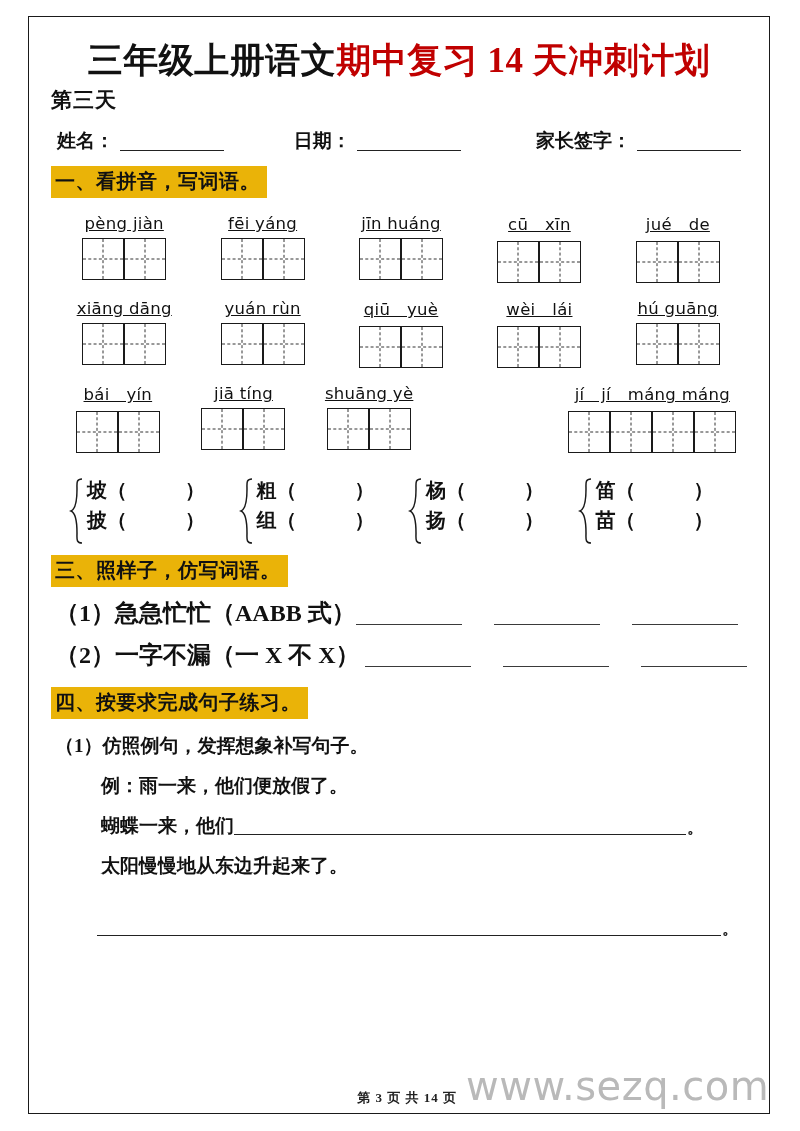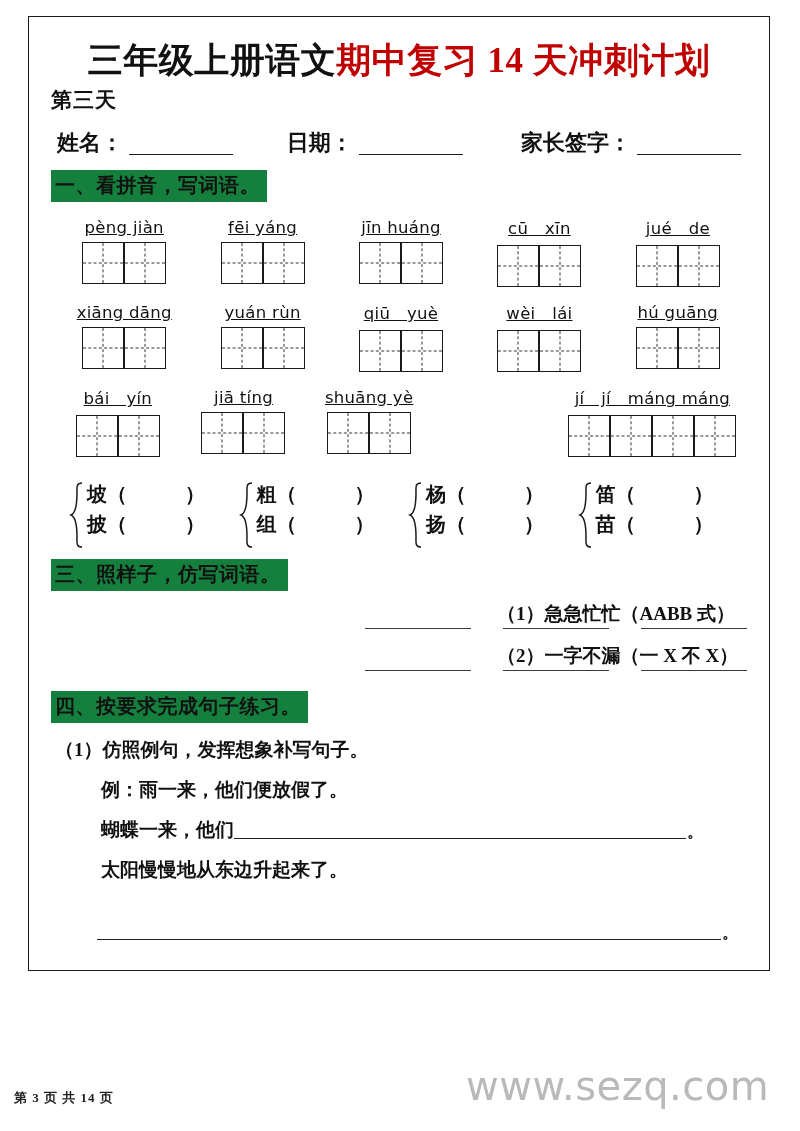--- a/index.html
+++ b/index.html
@@ -2,48 +2,48 @@
 <html><head>
 <meta charset="utf-8">
 <style>
   html,body{margin:0;padding:0;background:#ffffff;}
   body{
     width:800px;height:1131px;position:relative;overflow:hidden;
     font-family:"Liberation Serif","DejaVu Serif",serif;
     color:#111;
   }
   .page{
-    position:absolute;left:28px;top:16px;width:742px;height:955px;
+    position:absolute;left:28px;top:16px;width:742px;height:1098px;
     border:1.5px solid #1a1a1a;box-sizing:border-box;background:#fff;
   }
   .inner{position:absolute;left:0;top:0;right:0;bottom:0;padding:16px 22px;box-sizing:border-box;}
 
   
   .title{
     text-align:center;font-size:35px;font-weight:bold;line-height:1.12;
     letter-spacing:.5px;white-space:nowrap;margin-top:8px;
   }
   .title .t-blk{color:#111;}
   .title .t-red{color:#c00000;}
   .subtitle{text-align:left;font-size:21px;font-weight:bold;margin-top:6px;letter-spacing:1px;}
 
   
   .meta{
     display:flex;align-items:flex-end;margin-top:14px;font-size:19px;font-weight:bold;
     padding:0 6px;
   }
   .meta .field{display:flex;align-items:flex-end;white-space:nowrap;}
-  .meta .lbl{font-size:22px;}
+  .meta .lbl{font-size:19px;}
   .meta .rule{display:inline-block;width:104px;border-bottom:1.6px solid #222;height:1px;margin-left:6px;margin-bottom:3px;}
   .meta .sp1{width:74px;}
   .meta .sp2{width:80px;}
 
   
   .sec-h{
-    display:inline-block;background:#15803d;font-size:20px;font-weight:bold;
+    display:inline-block;background:#eab308;font-size:20px;font-weight:bold;
     padding:2px 7px 3px 4px;letter-spacing:.5px;
   }
   .sec-wrap{margin-top:12px;}
 
   
   .py-row{display:flex;margin-top:16px;padding-left:4px;text-decoration:underline;}
   .py-cellgrp{width:146px;display:flex;flex-direction:column;align-items:center;}
   .py-cellgrp.wide{width:220px;}
   .py-cellgrp.empty{width:146px;}
   .py-text{
@@ -70,21 +70,21 @@
   .brace-row{display:flex;margin-top:6px;padding-left:18px;}
   .brace-grp{width:174px;display:flex;align-items:stretch;}
   .brace{
     width:16px;position:relative;margin-right:2px;
   }
   .brace svg{position:absolute;left:0;top:4px;}
   .brace-items{display:flex;flex-direction:column;justify-content:space-between;padding:2px 0 2px 0;}
   .brace-item{font-size:20px;font-weight:bold;white-space:nowrap;line-height:1;margin:5px 0;}
 
   
-  .q3line{display:flex;align-items:flex-end;margin-top:10px;padding-left:4px;font-size:19px;font-weight:bold;flex-direction:column;}
+  .q3line{display:flex;align-items:flex-end;margin-top:10px;padding-left:4px;font-size:24px;font-weight:bold;}
   .q3line .qtxt{white-space:nowrap;min-width:250px;}
   .blanks{display:flex;align-items:flex-end;margin-bottom:4px;}
   .blank{display:inline-block;width:106px;border-bottom:1.6px solid #3a3a3a;height:1px;margin-right:32px;}
   .blanks.off{margin-left:12px;}
 
   
   .q4{font-size:19px;font-weight:bold;}
   .q4 .p{margin-top:14px;padding-left:4px;white-space:nowrap;}
   .q4 .indent{padding-left:50px;margin-top:14px;white-space:nowrap;}
   .q4 .gapfill{display:inline-block;width:96px;}
@@ -97,21 +97,21 @@
   .answerline .longline2{border-bottom:1.6px solid #222;height:1px;margin-bottom:4px;width:624px;}
   .answerline .period{font-size:16px;margin-left:1px;}
 
   
   .watermark{
     position:absolute;left:466px;top:1063px;font-size:40px;color:#b9b9b9;
     font-family:"DejaVu Sans","Liberation Sans",sans-serif;letter-spacing:.5px;
     white-space:nowrap;z-index:5;
   }
   .footer{
-    position:absolute;left:0;right:0;top:1089px;text-align:left;
+    position:absolute;left:0;right:0;top:1089px;text-align:center;
     font-size:13px;font-weight:bold;color:#222;letter-spacing:1px;padding-left:14px;
   }
 </style>
 </head>
 <body>
 
 <div class="page">
   <div class="inner">
 
     <div class="title">

